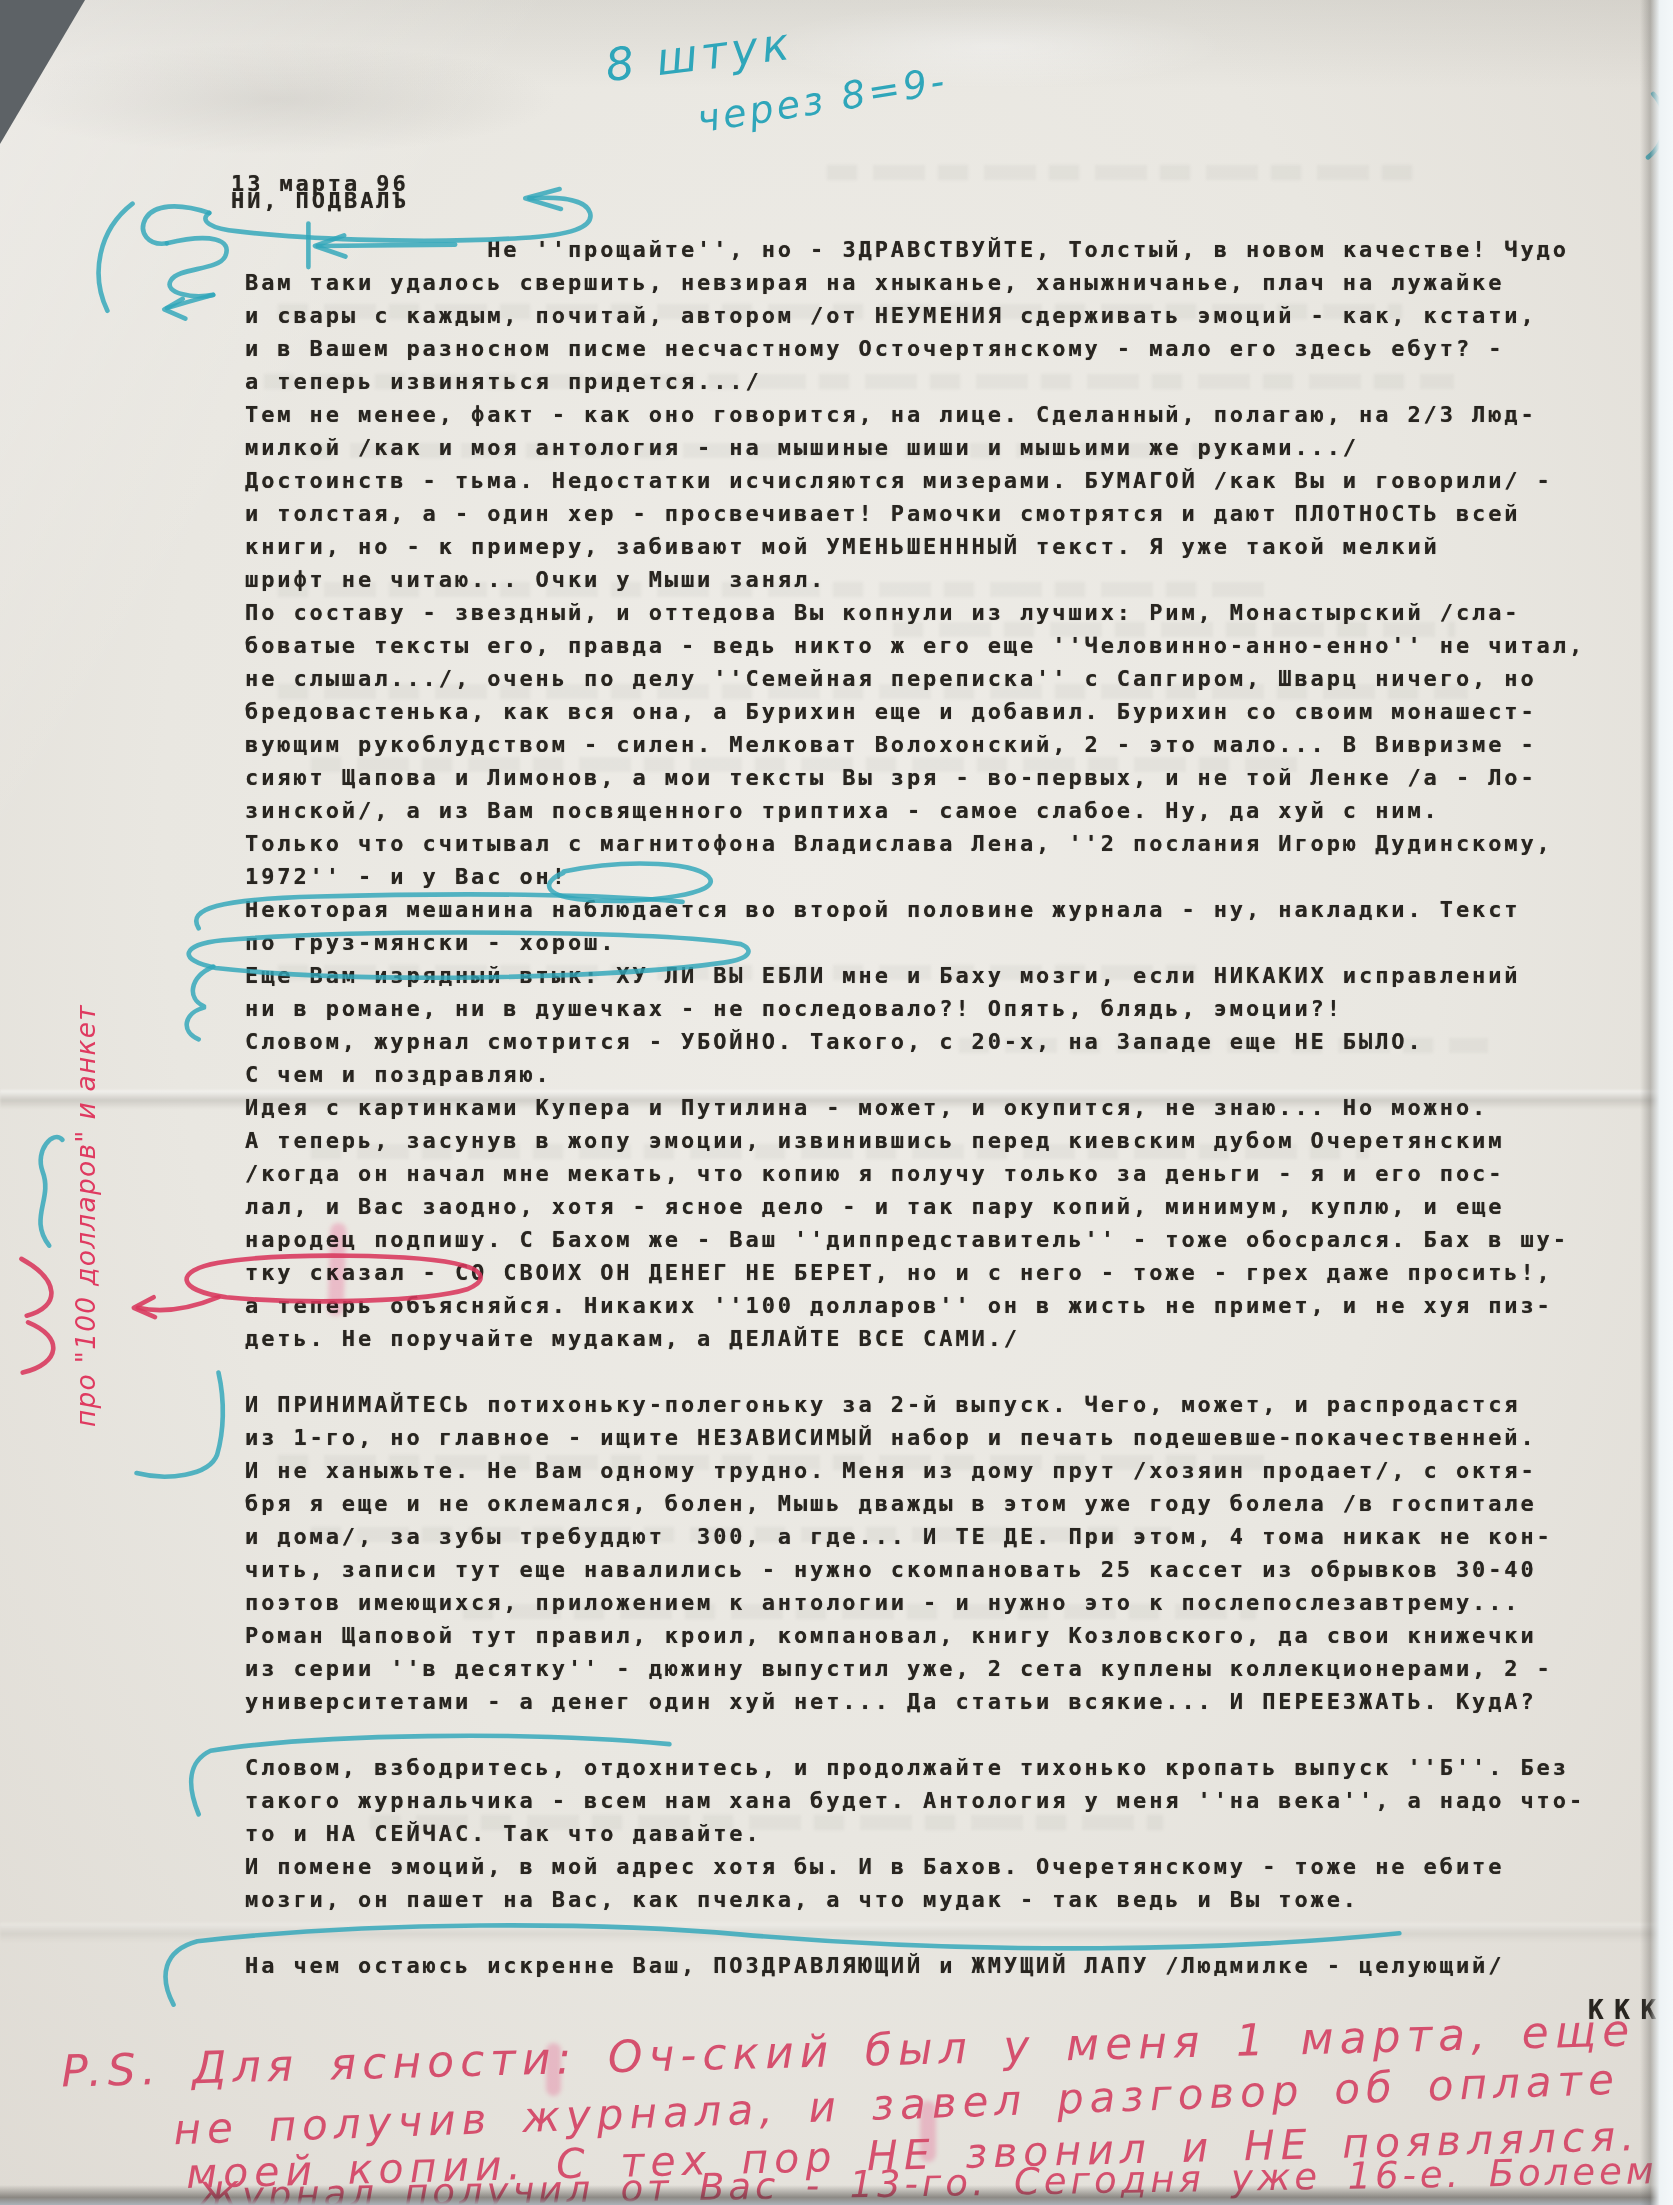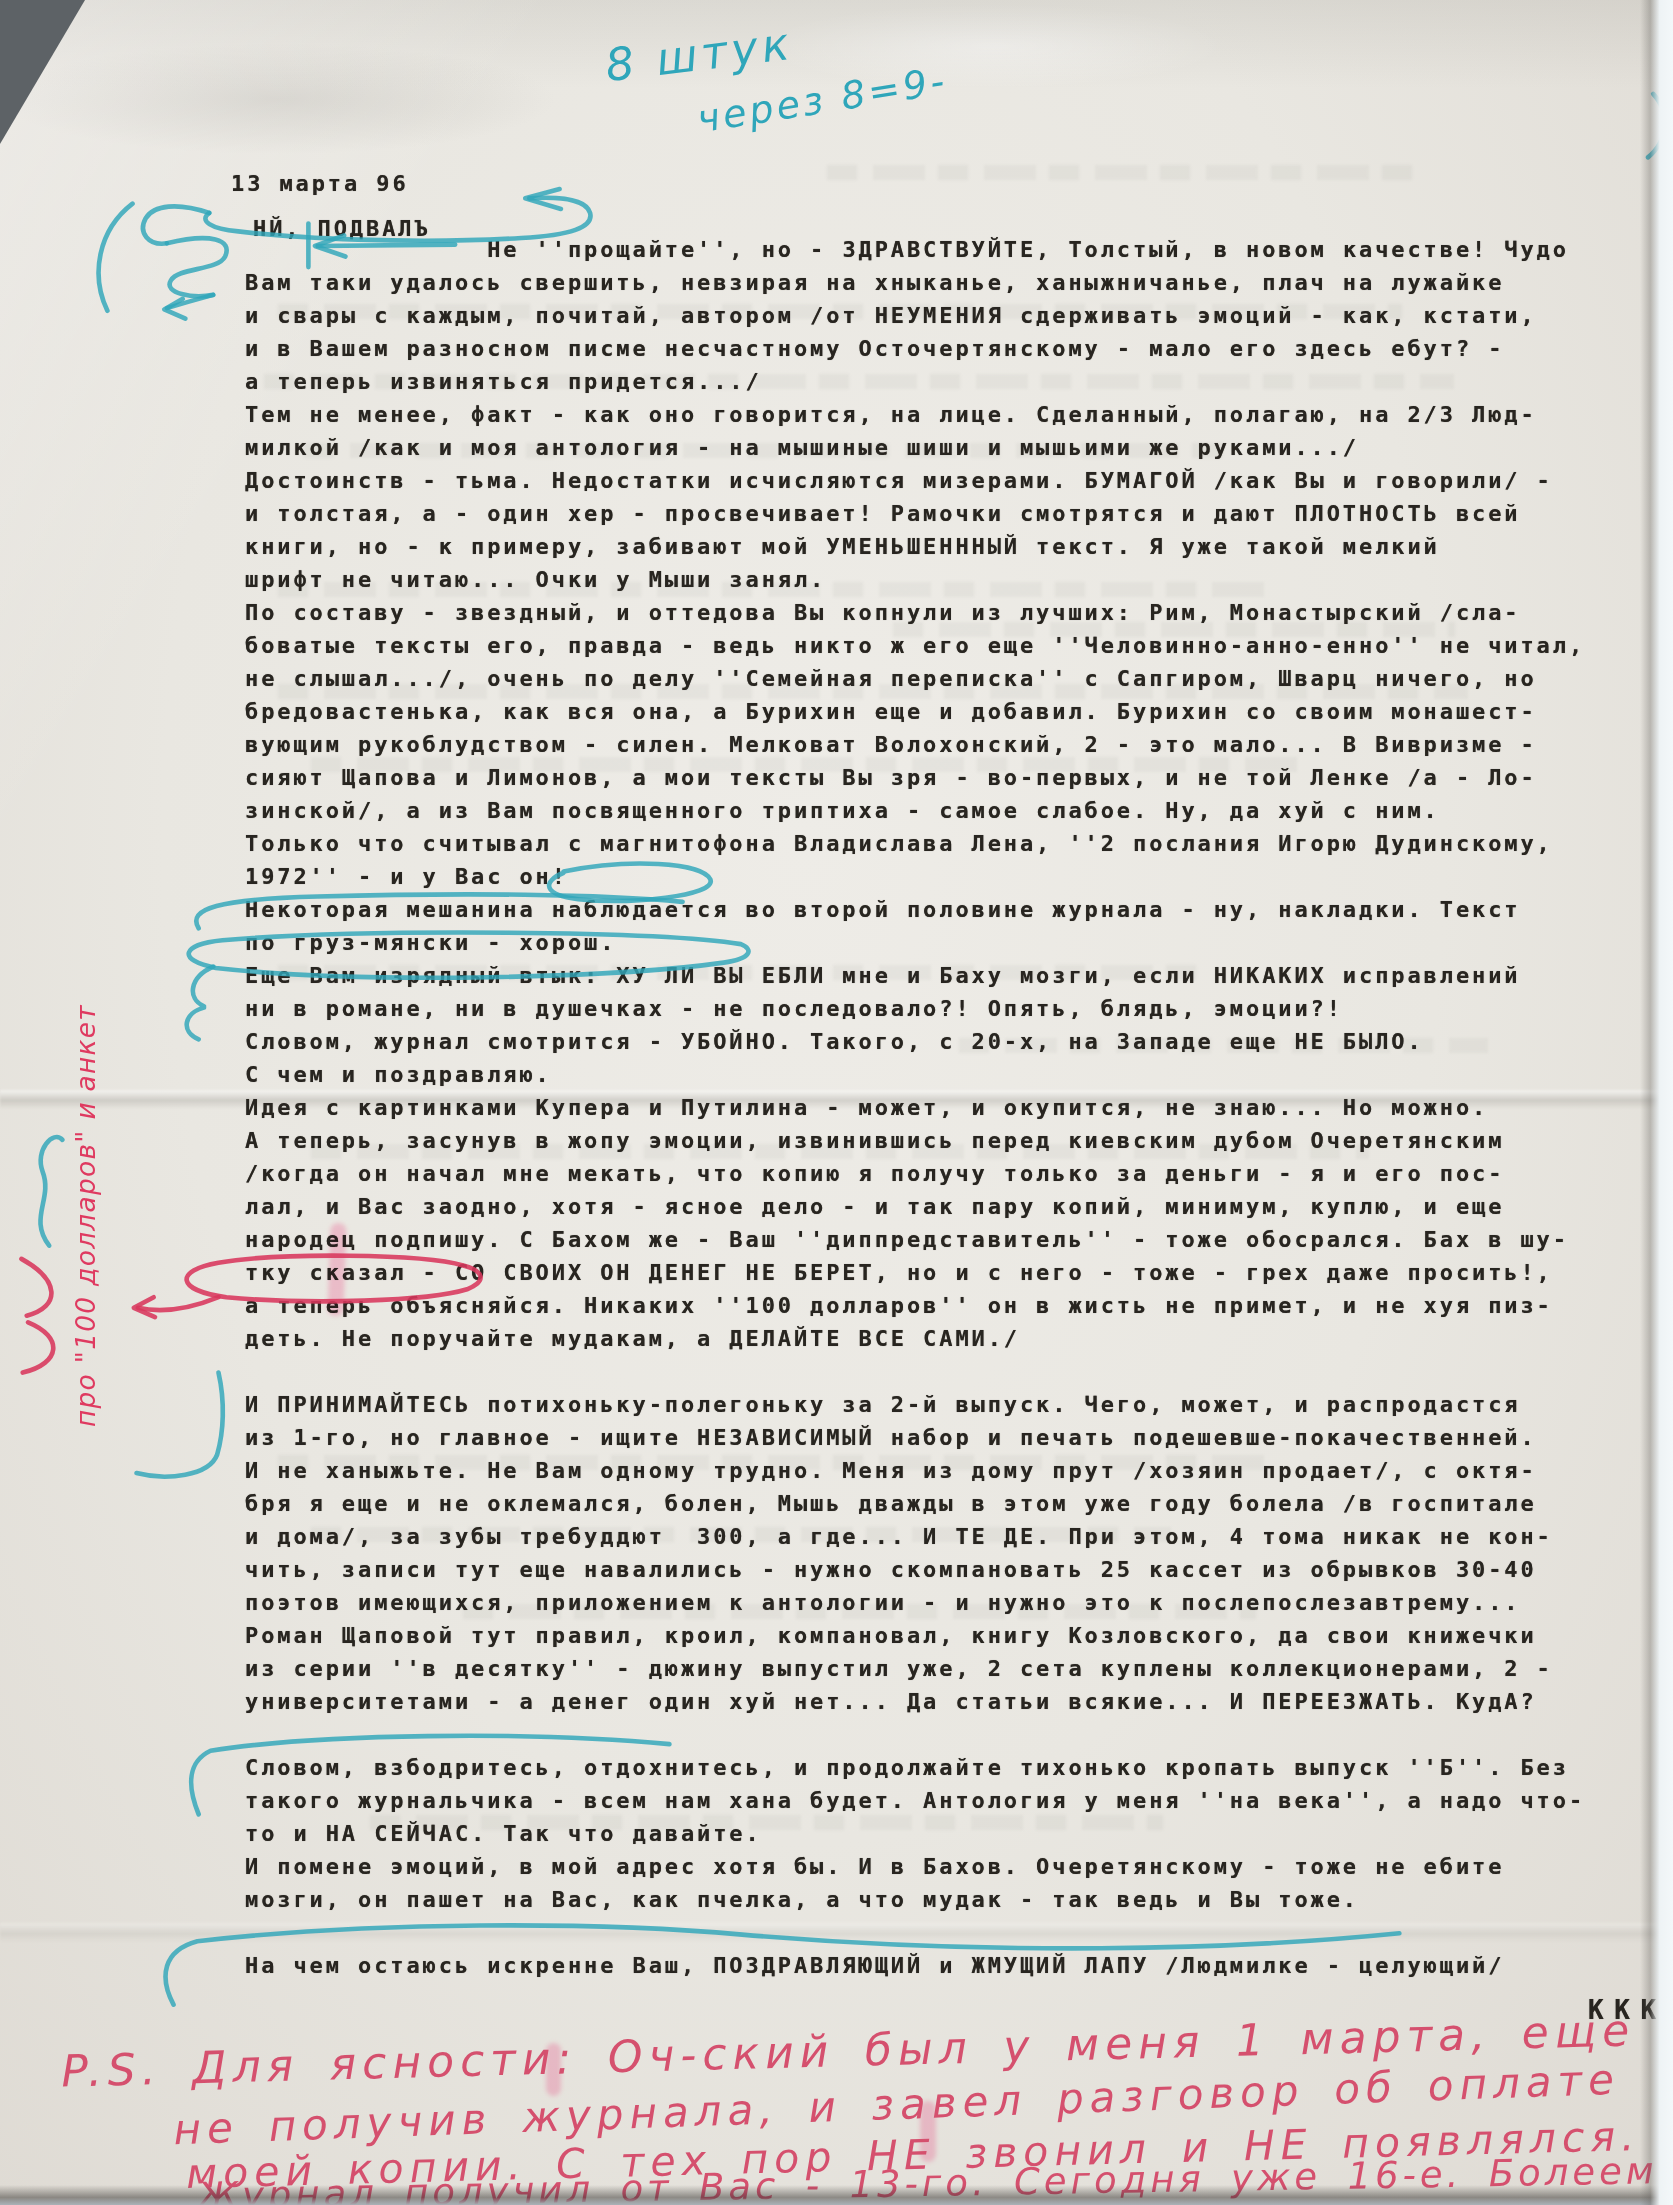--- a/index.html
+++ b/index.html
@@ -32,21 +32,21 @@
       rgba(122,126,118,.14) 46px 98px, rgba(122,126,118,0) 98px 111px);
   }
   .typed{
     position:absolute;z-index:3;
     font-family:"DejaVu Sans Mono","Liberation Mono",monospace;
     font-weight:bold;font-size:22px;line-height:33px;letter-spacing:2.9px;
     color:#282520;white-space:pre-wrap;
     text-shadow:0 0 0.7px rgba(42,38,31,.65);
   }
   .date-line{left:231px;top:167px;}
-  .title-line{left:231px;top:212px;margin-left:22px;}
+  .title-line{left:231px;top:184px;}
   .body-block{left:245px;top:233px;width:1422px;}
   .kkk{left:1572px;top:1994px;font-size:26px;letter-spacing:10.6px;margin-left:16px;}
   .hand{position:absolute;z-index:8;font-family:"DejaVu Sans",sans-serif;font-style:italic;white-space:nowrap;}
   .top-note-1{left:605px;top:28px;font-size:45px;color:#2fa6ba;transform:rotate(-7deg);letter-spacing:4px;}
   .top-note-2{left:696px;top:78px;font-size:38px;color:#2fa6ba;transform:rotate(-9deg);letter-spacing:3.3px;}
   .margin-note{
     left:-126px;top:1200px;width:423px;text-align:center;
     font-size:26.4px;color:#df3a60;letter-spacing:1.3px;
     transform:rotate(-90deg);
   }

